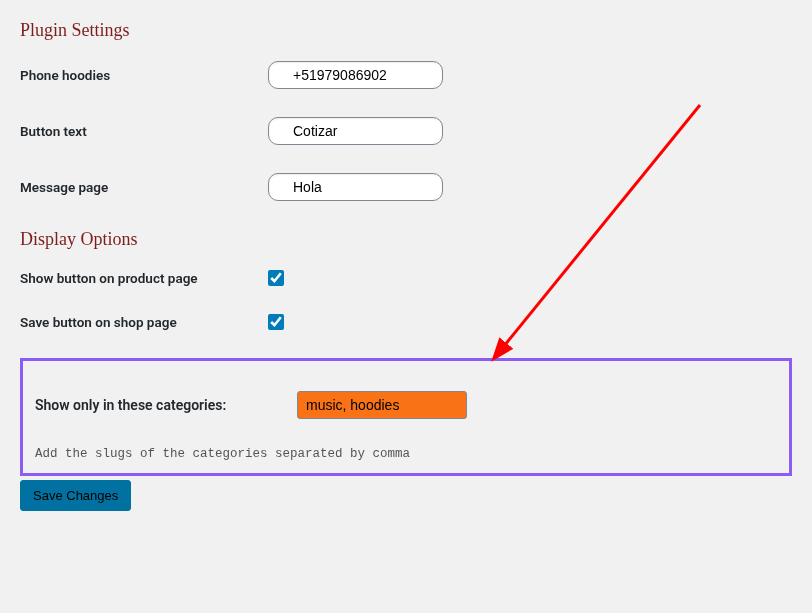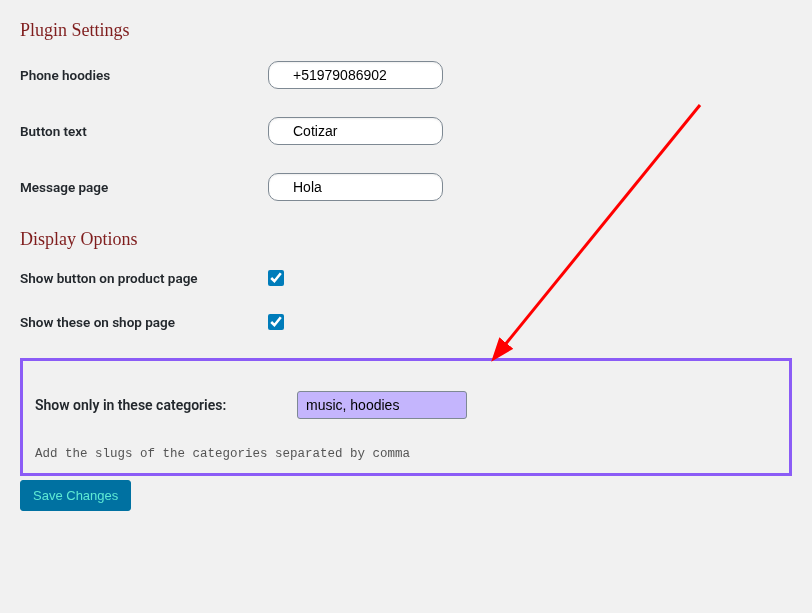--- a/index.html
+++ b/index.html
@@ -68,30 +68,30 @@
       font-weight: 600;
       color: #23282d;
     }
     .boxed-input {
       width: 170px;
       height: 28px;
       padding: 3px 8px;
       font-size: 14px;
       border: 1px solid #7e8993;
       border-radius: 3px;
-      background: #c4b5fd;
+      background: #f97316;
     }
     .hint-text {
       font-family: "Courier New", monospace;
       font-size: 12.5px;
       color: #555;
     }
     .save-btn {
       background: #0071a1;
-      color: #5eead4;
+      color: #000000;
       border: 1px solid #0071a1;
       border-radius: 3px;
       padding: 7px 12px;
       font-size: 13px;
       cursor: pointer;
     }
     .arrow-overlay {
       position: absolute;
       top: 95px;
       left: 460px;
@@ -121,21 +121,21 @@
 </div>
 
 <h2 class="section-title">Display Options</h2>
 
 <div class="form-row">
   <div class="label">Show button on product page</div>
   <input class="checkbox" type="checkbox" checked="" style="">
 </div>
 
 <div class="form-row">
-  <div class="label">Show these on shop page</div>
+  <div class="label">Save button on shop page</div>
   <input class="checkbox" type="checkbox" checked="" style="">
 </div>
 
 <div class="boxed-section">
   <div class="boxed-row">
     <div class="boxed-label">Show only in these categories:</div>
     <input class="boxed-input" type="text" value="music, hoodies" style="">
   </div>
   <div class="hint-text">Add the slugs of the categories separated by comma</div>
 </div>

